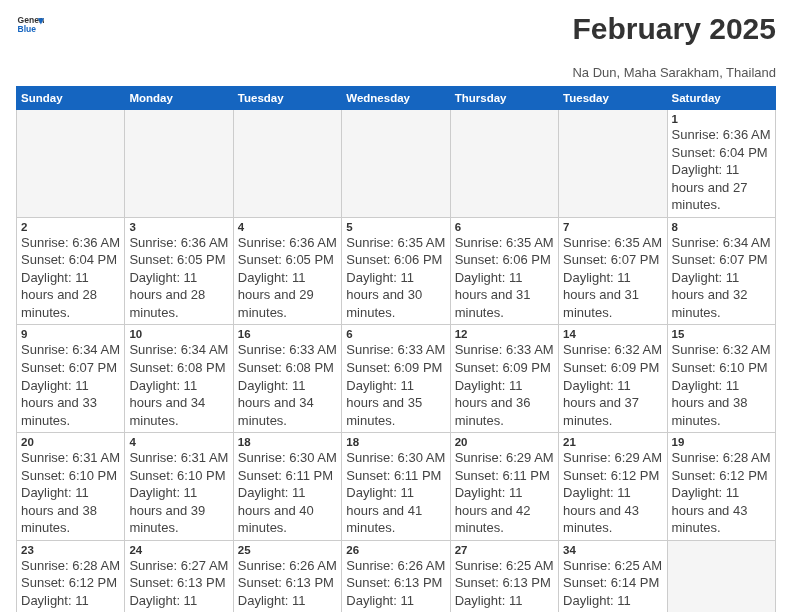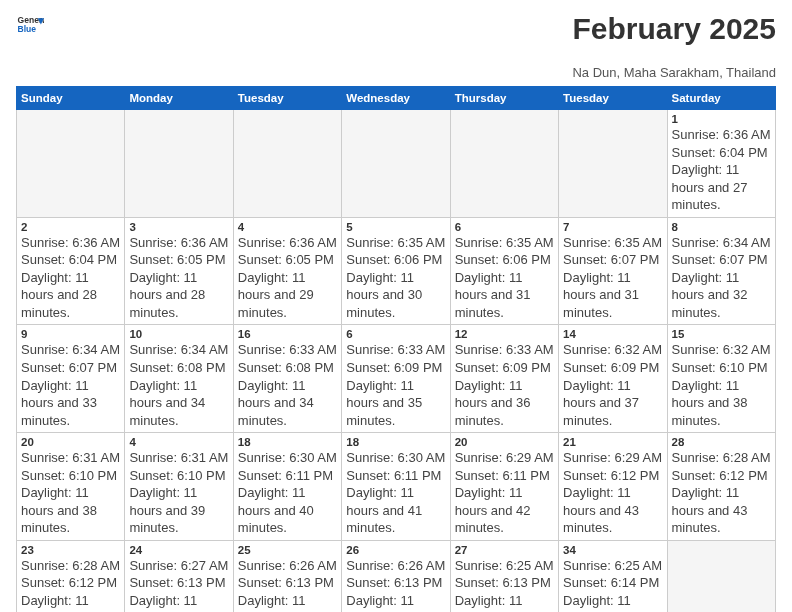--- a/index.html
+++ b/index.html
@@ -205,21 +205,21 @@
           </td>
           <td>
             <span class="day-num">20</span>
             <div class="day-info">Sunrise: 6:29 AM<br>Sunset: 6:11 PM<br>Daylight: 11 hours and 42 minutes.</div>
           </td>
           <td>
             <span class="day-num">21</span>
             <div class="day-info">Sunrise: 6:29 AM<br>Sunset: 6:12 PM<br>Daylight: 11 hours and 43 minutes.</div>
           </td>
           <td>
-            <span class="day-num">28</span>
+            <span class="day-num">19</span>
             <div class="day-info">Sunrise: 6:28 AM<br>Sunset: 6:12 PM<br>Daylight: 11 hours and 43 minutes.</div>
           </td>
         </tr>
         <tr>
           <td>
             <span class="day-num">23</span>
             <div class="day-info">Sunrise: 6:28 AM<br>Sunset: 6:12 PM<br>Daylight: 11 hours and 44 minutes.</div>
           </td>
           <td>
             <span class="day-num">24</span>

